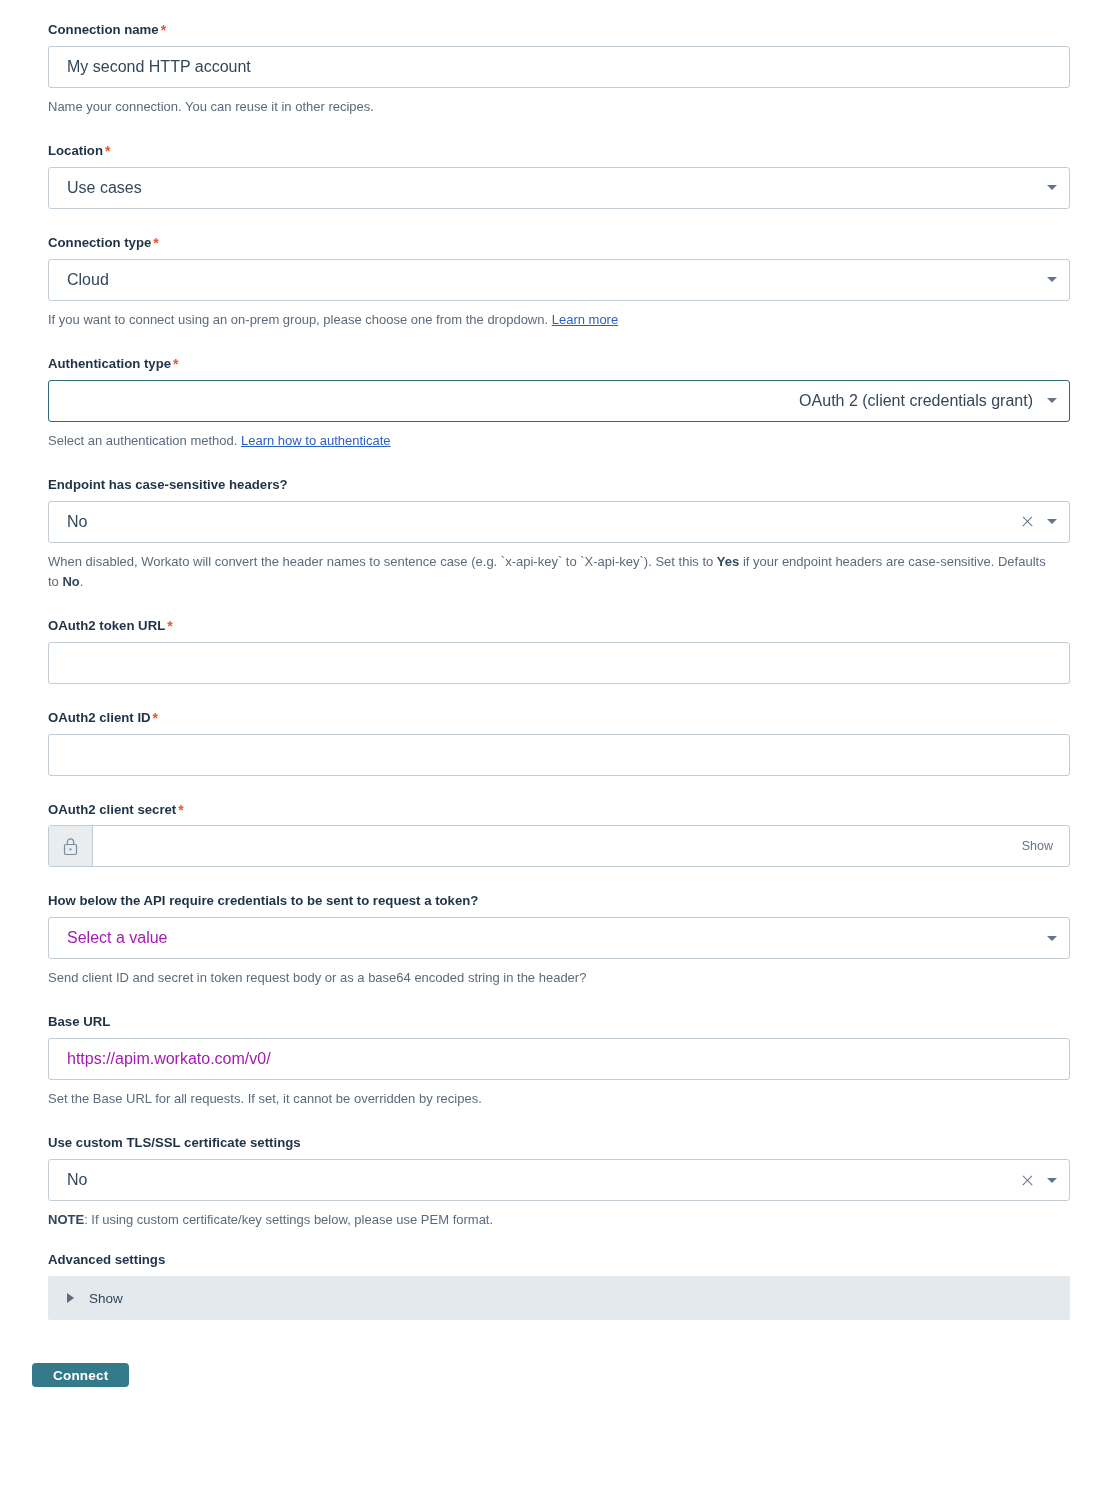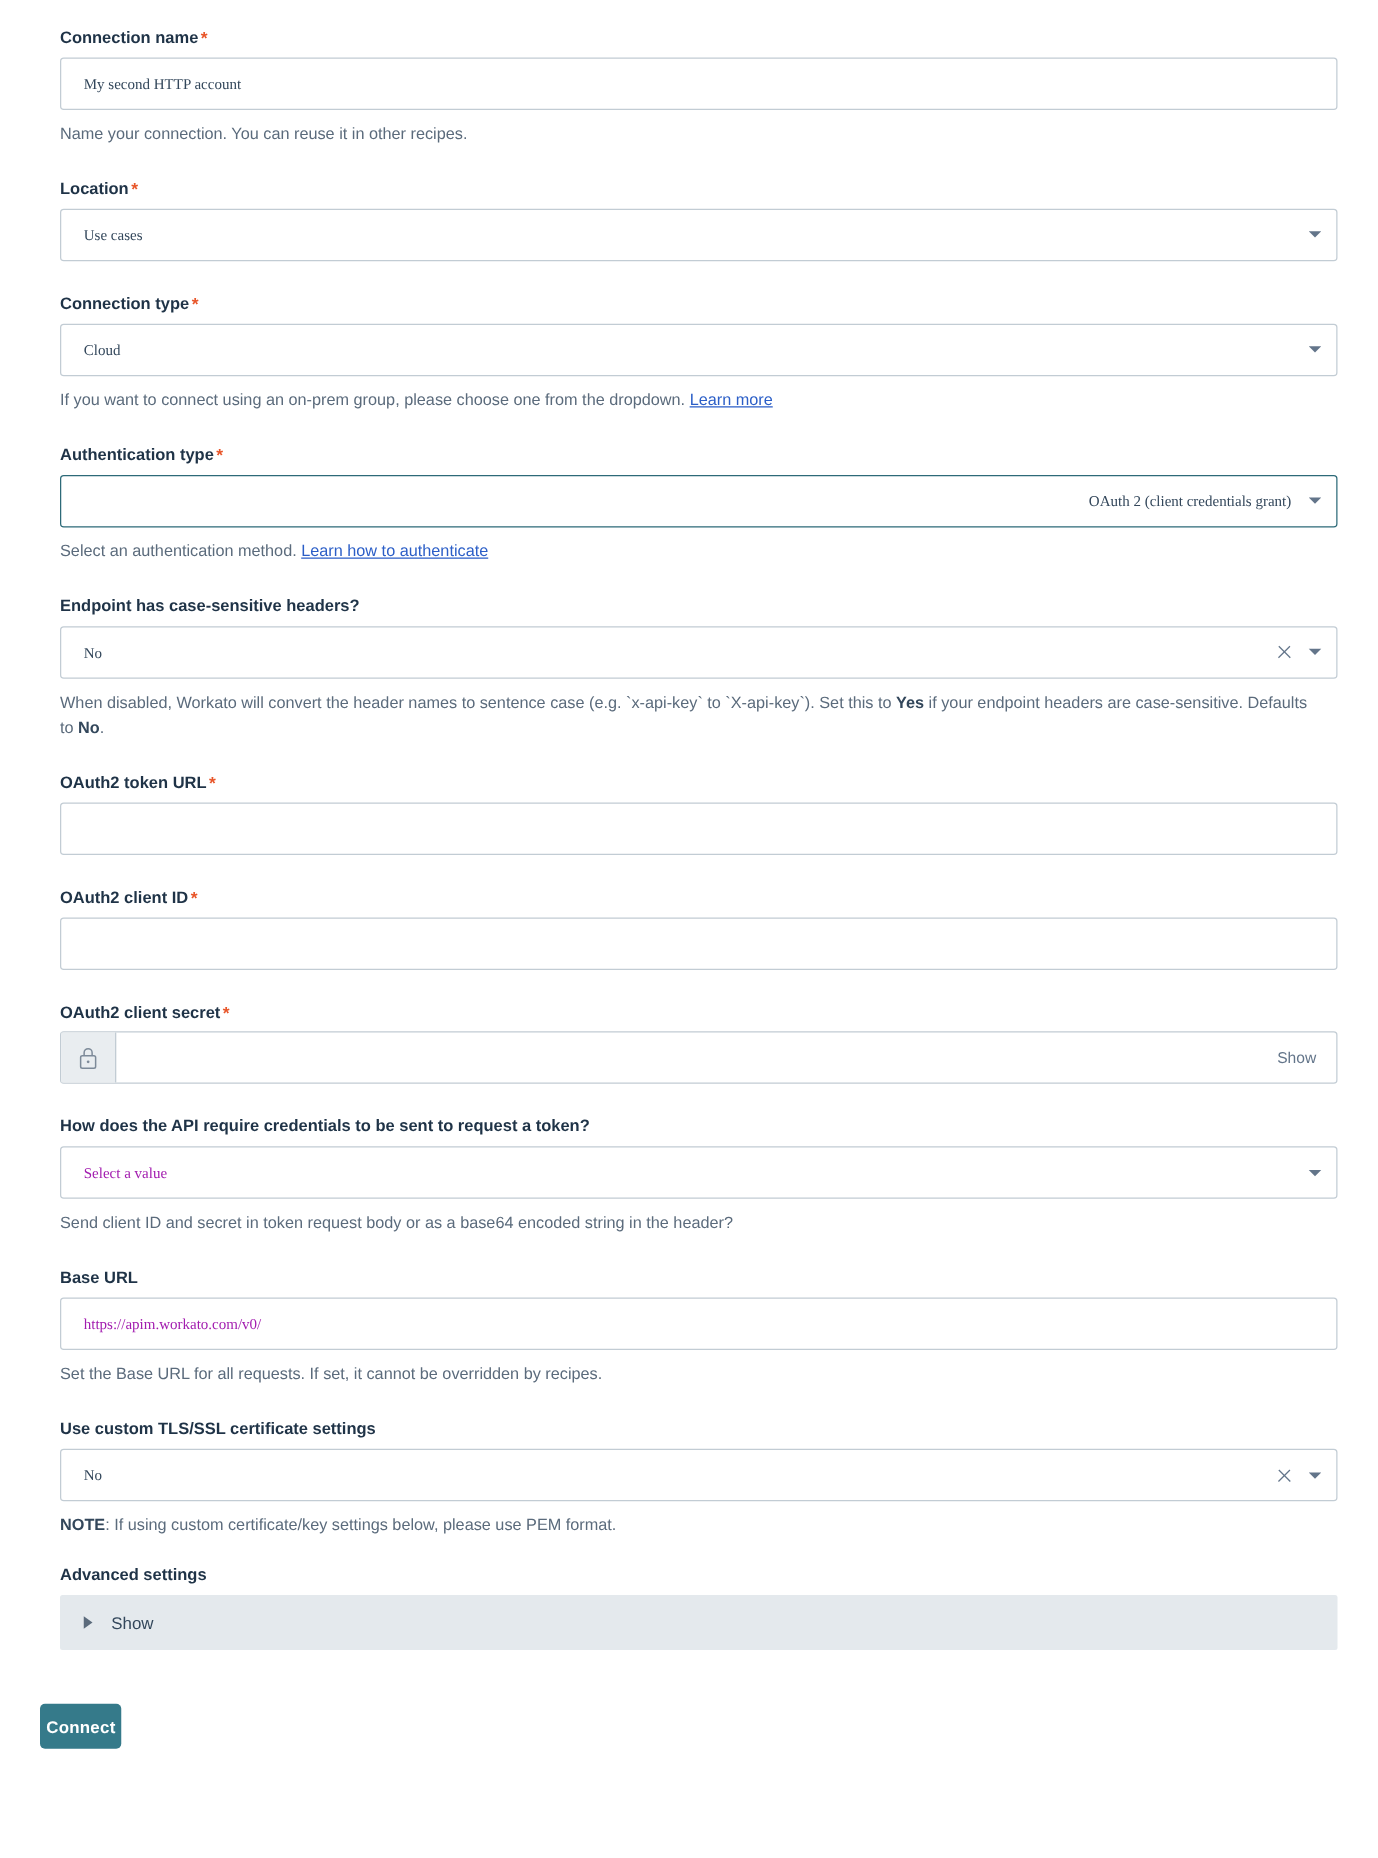--- a/index.html
+++ b/index.html
@@ -54,26 +54,25 @@
     border-radius: 3px;
     background: #ffffff;
   }
   .control.focused {
     border: 1px solid #2d6a78;
     text-align: right;
   }
   .control .value {
     flex: 1 1 auto;
     padding: 0 14px 0 18px;
-    font-size: 12px;
+    font-size: 16px;
     color: #33475b;
     line-height: 40px;
     white-space: nowrap;
     overflow: hidden;
-    font-family: Liberation Serif, serif;
   }
   .control .value.placeholder { color: #a21caf; }
   .control .value.empty { color: transparent; }
 
   .ctrl-icons {
     display: flex;
     align-items: center;
     padding-right: 12px;
     gap: 13px;
   }
@@ -163,22 +162,22 @@
   }
 
   .btn-connect {
     margin-top: 43px;
     background: #357a8a;
     color: #ffffff;
     font-weight: bold;
     font-size: 13.5px;
     border: none;
     border-radius: 4px;
-    padding: 0 5px;
-    height: 36px;
+    padding: 0 21px;
+    height: 24px;
     cursor: pointer;
     font-family: "Liberation Sans", sans-serif;
     letter-spacing: .2px;
   }
 </style>
 </head>
 <body>
 
 <div class="form-wrap">
 
@@ -282,21 +281,21 @@
       </div>
       <div class="value empty"></div>
       <span class="show-text">Show</span>
     </div>
   </div>
 
   <div class="spacer-lg"></div>
 
   
   <div class="field">
-    <label class="field-label">How does the API require credentials to be sent to request a token?</label>
+    <label class="field-label">How below the API require credentials to be sent to request a token?</label>
     <div class="control">
       <div class="value placeholder">Select a value</div>
       <div class="ctrl-icons">
         <span class="caret"></span>
       </div>
     </div>
     <p class="help">Send client ID and secret in token request body or as a base64 encoded string in the header?</p>
   </div>
 
   <div class="spacer-lg"></div>

